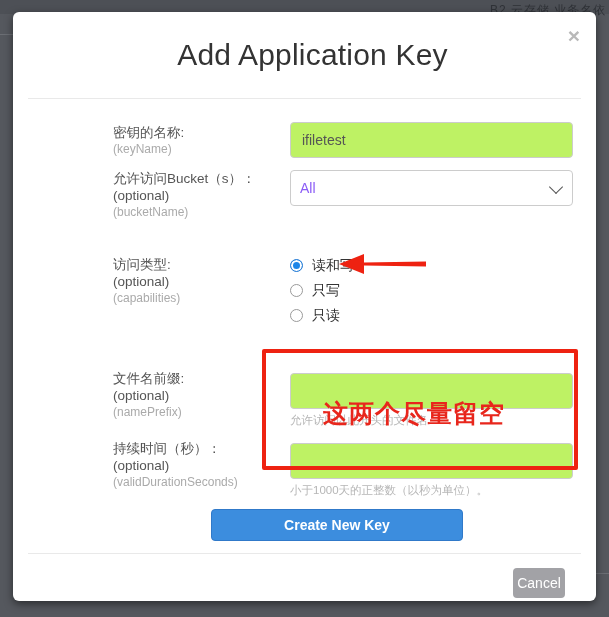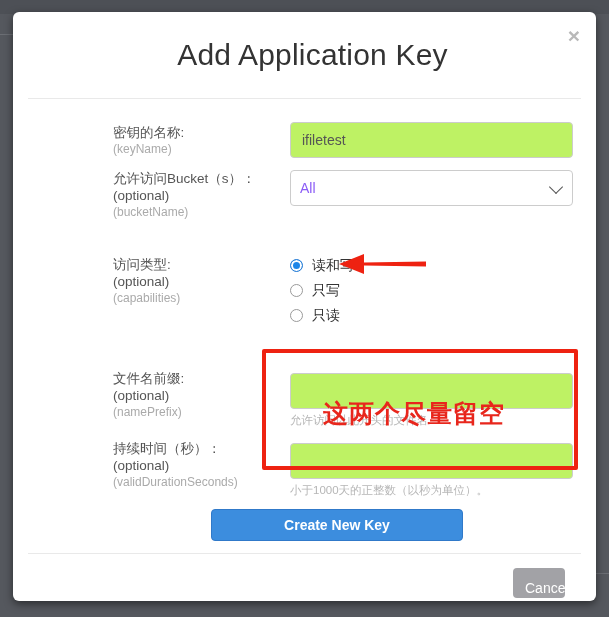--- a/index.html
+++ b/index.html
@@ -240,21 +240,21 @@
     top: 556px;
     width: 52px;
     height: 30px;
     background: #a2a2a6;
     border: none;
     border-radius: 4px;
     color: #fff;
     font-size: 14px;
     font-family: "Liberation Sans", sans-serif;
     cursor: pointer;
-    padding: 12px;
+    padding: 4px;
   }
 
   
   .anno-box {
     position: absolute;
     left: 262px;
     top: 349px;
     width: 316px;
     height: 121px;
     border: 4px solid #ee2211;
@@ -281,20 +281,21 @@
     width: 90px;
     height: 28px;
     pointer-events: none;
   }
 </style>
 </head>
 <body>
 
 <div class="page-backdrop">
   <div class="bg-topbar"></div>
+  <div class="bg-text">B2 云存储    业务名依</div>
   <div class="bg-line-left"></div>
   <div class="bg-line-right"></div>
 </div>
 
 <div class="modal">
 
   <div class="modal-close">×</div>
 
   <h1 class="modal-title">Add Application Key</h1>
   <div class="header-rule"></div>

